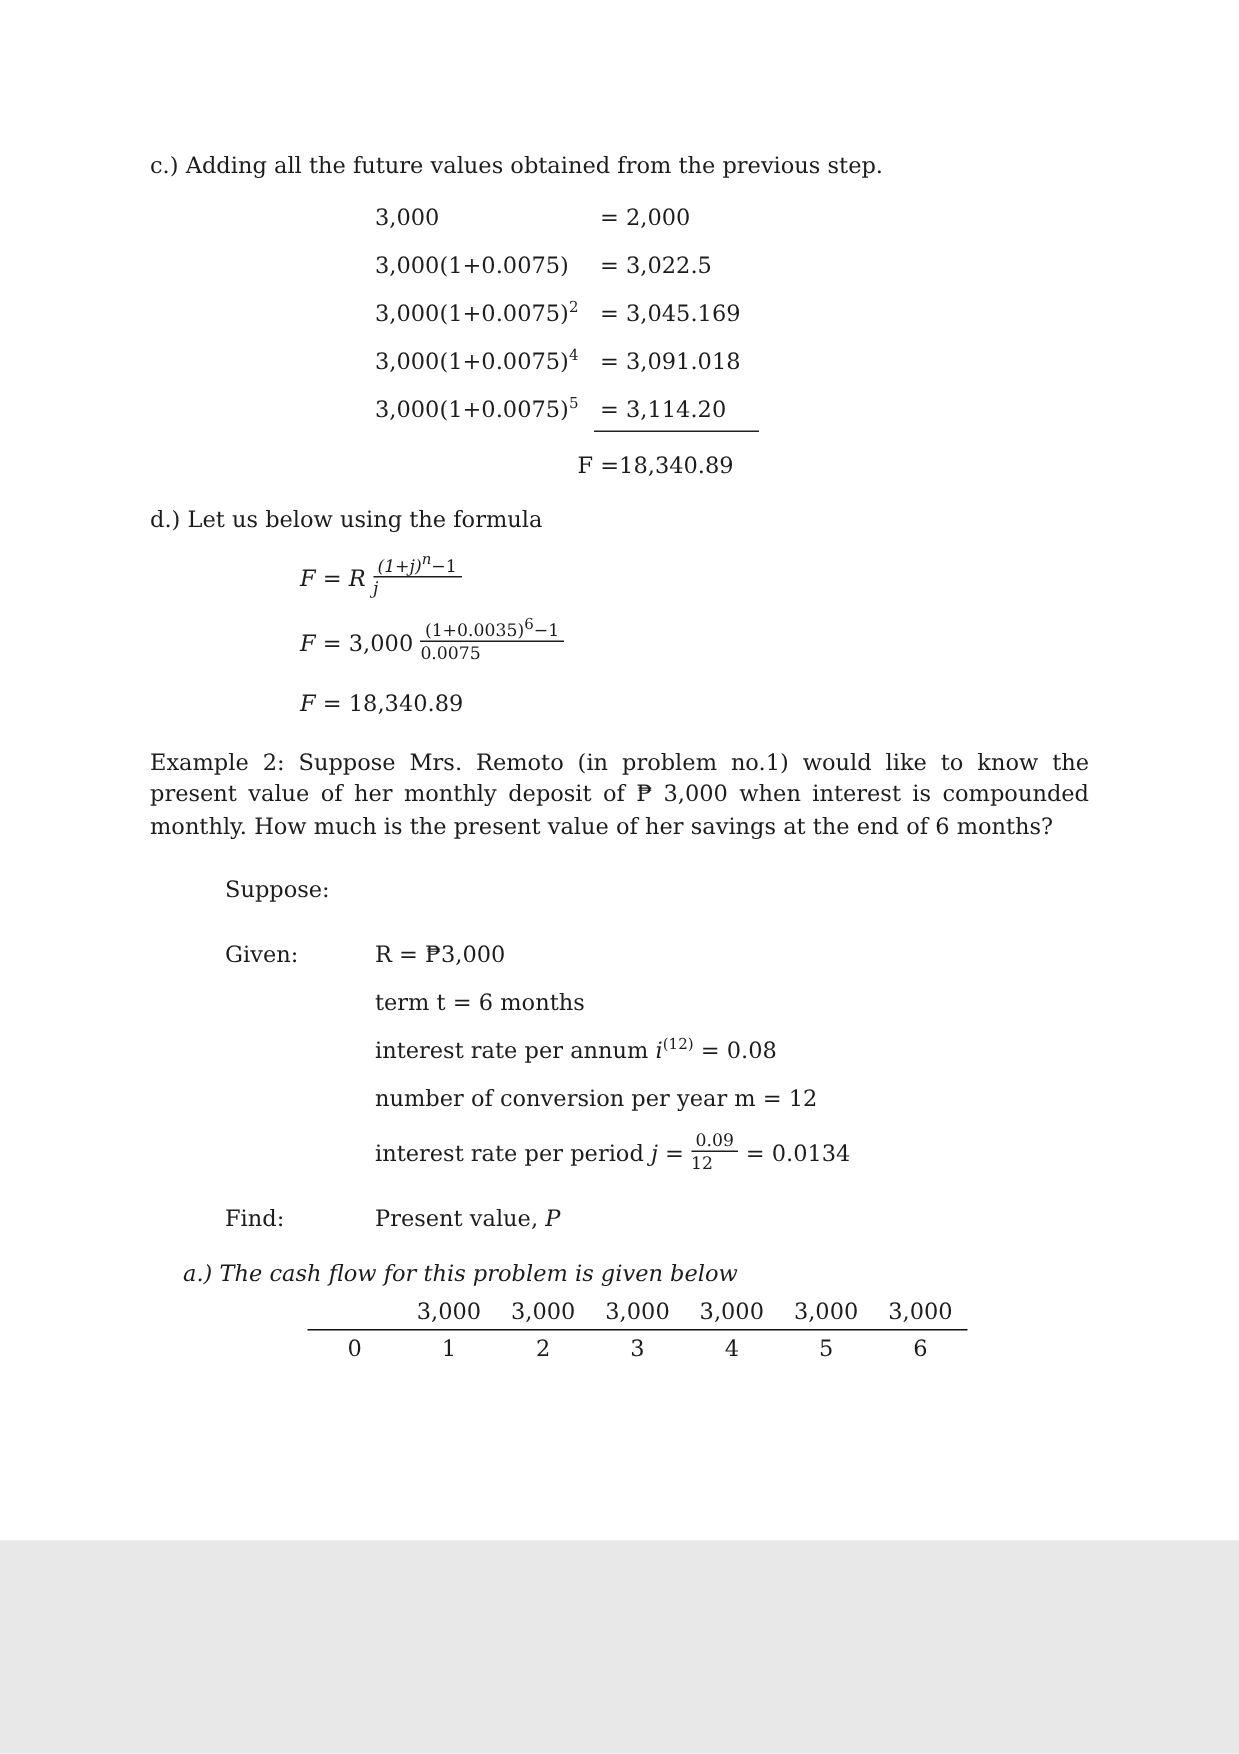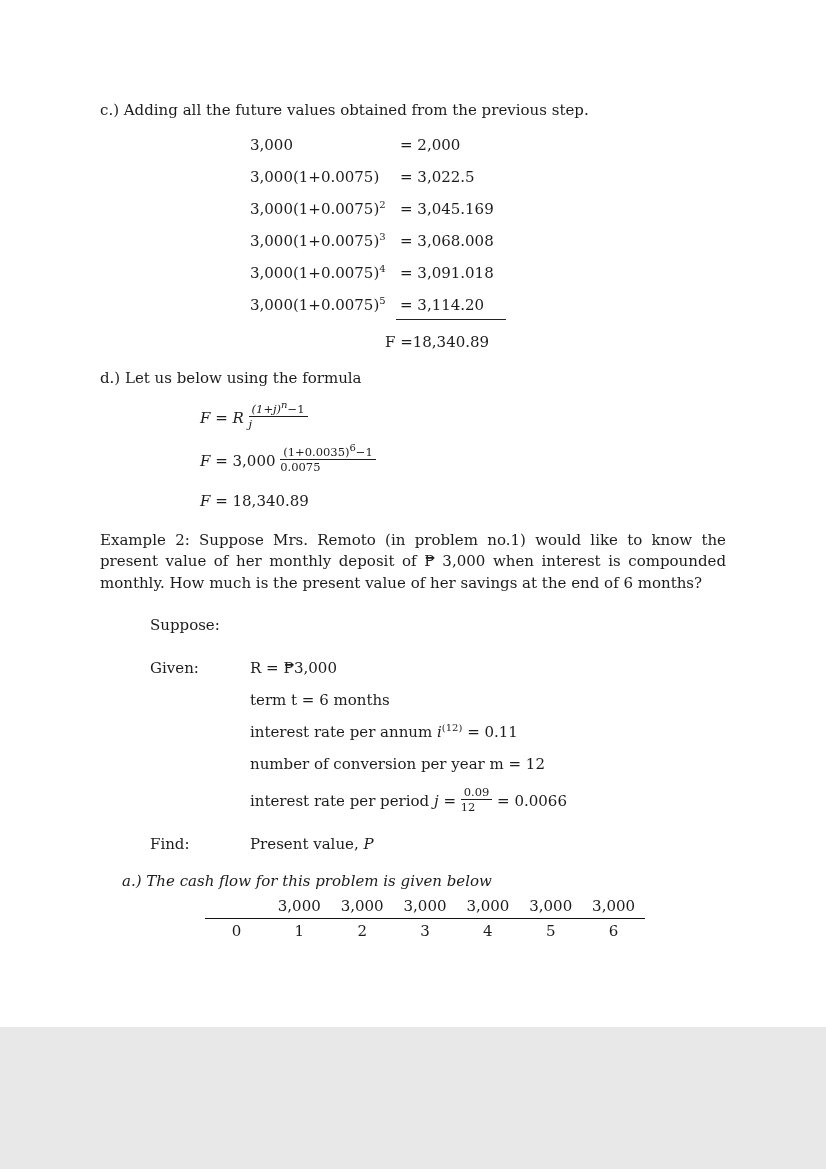--- a/index.html
+++ b/index.html
@@ -65,24 +65,20 @@
       </div>
       <div class="calc-row">
         <span class="expr"><span>3,000(1+0.0075)</span><sup></sup></span>
         <span class="val">= 3,022.5</span>
       </div>
       <div class="calc-row">
         <span class="expr"><span>3,000(1+0.0075)</span><sup>2</sup></span>
         <span class="val">= 3,045.169</span>
       </div>
       <div class="calc-row">
-        <span class="expr"><span>3,000(1+0.0075)</span><sup>3</sup></span>
-        <span class="val">= 3,068.008</span>
-      </div>
-      <div class="calc-row">
         <span class="expr"><span>3,000(1+0.0075)</span><sup>4</sup></span>
         <span class="val">= 3,091.018</span>
       </div>
       <div class="calc-row">
         <span class="expr"><span>3,000(1+0.0075)</span><sup>5</sup></span>
         <span class="val underlined">= 3,114.20</span>
       </div>
       <div class="calc-total">F =18,340.89</div>
     </div>
 
@@ -98,23 +94,23 @@
 
     <p class="example-para">Example 2: Suppose Mrs. Remoto (in problem no.1) would like to know the present value of her monthly deposit of ₱ 3,000 when interest is compounded monthly.  How much is the present value of her savings at the end of 6 months?</p>
 
     <p class="sol-label">Suppose:</p>
 
     <div class="given-row">
       <div class="label-col">Given:</div>
       <div class="given-items">
         <div class="given-item">R = ₱3,000</div>
         <div class="given-item">term t = 6 months</div>
-        <div class="given-item"><span>interest rate per annum </span><span class="it">i</span><sup>(12)</sup><span> = 0.11</span></div>
+        <div class="given-item"><span>interest rate per annum </span><span class="it">i</span><sup>(12)</sup><span> = 0.08</span></div>
         <div class="given-item">number of conversion per year m = 12</div>
-        <div class="given-item"><span>interest rate per period </span><span class="it">j</span><span> = </span><span class="frac"><span class="num">0.09</span><span class="den">12</span></span><span> = 0.0066</span></div>
+        <div class="given-item"><span>interest rate per period </span><span class="it">j</span><span> = </span><span class="frac"><span class="num">0.09</span><span class="den">12</span></span><span> = 0.0134</span></div>
       </div>
     </div>
 
     <div class="find-row">
       <div class="label-col">Find:</div>
       <div><span>Present value, </span><span class="it">P</span></div>
     </div>
 
     <p class="section-a-heading">a.) The cash flow for this problem is given below</p>
 

